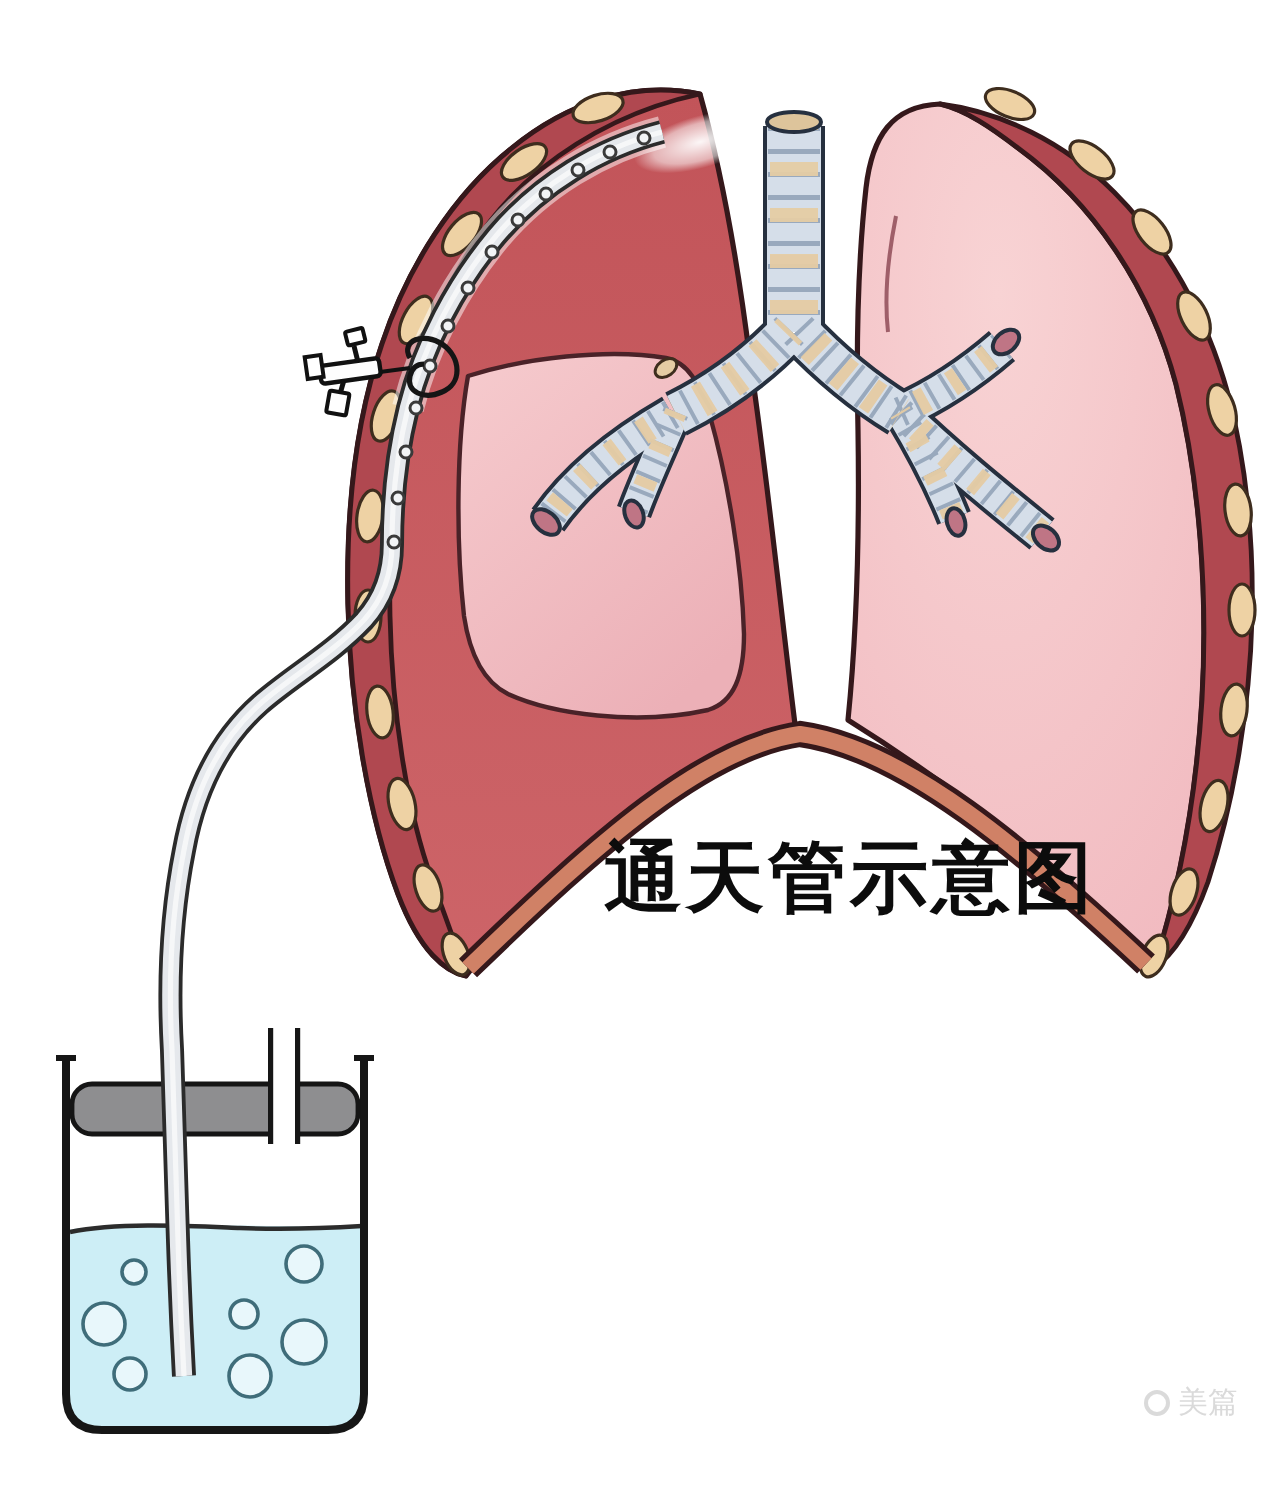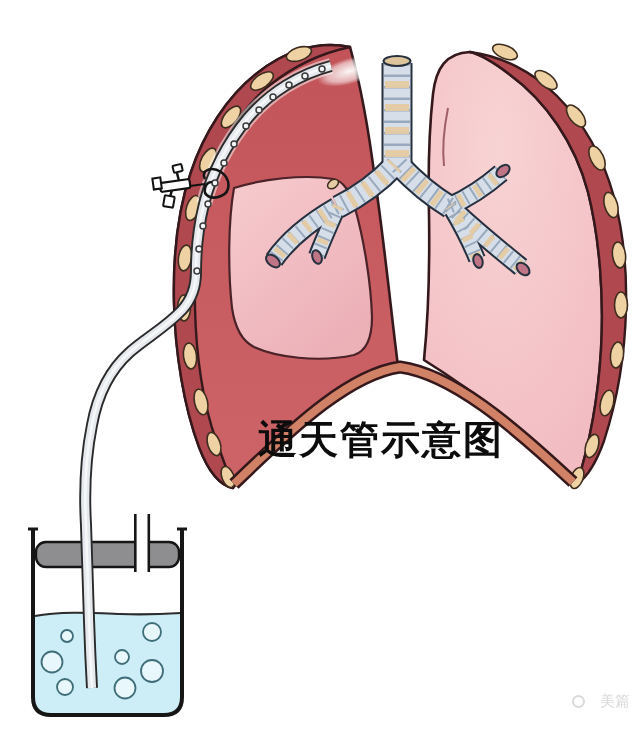--- a/index.html
+++ b/index.html
@@ -1,25 +1,25 @@
 <!DOCTYPE html>
 <html><head>
 <meta charset="utf-8">
 <style>
   html,body{margin:0;padding:0;background:#fff;}
   .stage{position:relative;width:640px;height:753px;background:#ffffff;overflow:hidden;
          font-family:"Liberation Sans",sans-serif;}
   .stage svg{position:absolute;left:0;top:0;}
   .diagram-title{
-    position:absolute;left:258px;top:419px;width:290px;text-align:left;
+    position:absolute;left:258px;top:419px;width:290px;text-align:right;
     font-size:39px;font-weight:800;color:#0c0c0c;letter-spacing:2px;line-height:1.1;
     font-family:"Liberation Sans","DejaVu Sans",sans-serif;
   }
   .watermark{
-    position:absolute;left:572px;top:692px;display:flex;align-items:center;gap:15px;
+    position:absolute;left:572px;top:692px;display:flex;align-items:center;gap:4px;
     color:rgba(168,168,168,0.42);font-size:15px;font-weight:400;
   }
   .wm-ring{display:inline-block;width:13px;height:13px;border:2.5px solid rgba(168,168,168,0.42);
     border-radius:50%;box-sizing:border-box;}
 </style>
 </head>
 <body>
 
 <div class="stage">
 

